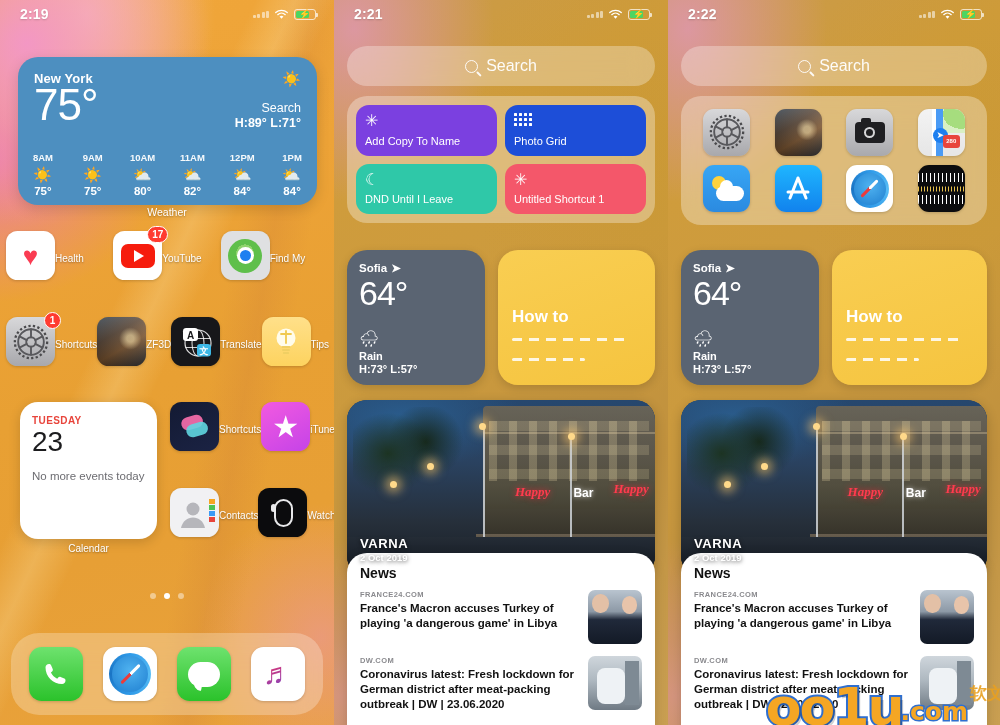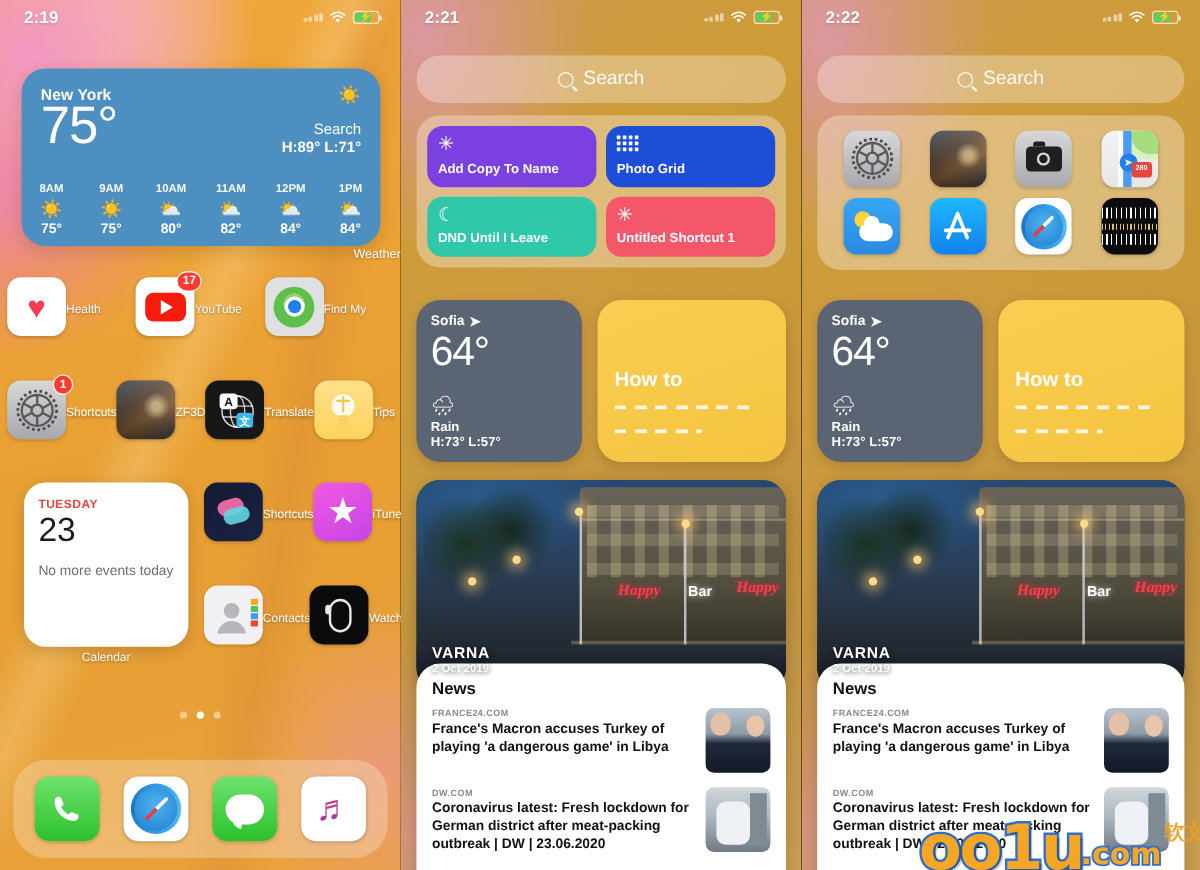--- a/index.html
+++ b/index.html
@@ -74,21 +74,21 @@
   .wx-temp { font-size: 44px; font-weight: 200; line-height: .95; margin-top: -2px; letter-spacing:-1px;}
   .wx-cond { position:absolute; right:16px; top:44px; text-align:right; }
   .wx-cond .c { font-size:12.5px; font-weight:400; }
   .wx-cond .hl { font-size:12.5px; font-weight:700; margin-top:1px; }
   .wx-sunicon { position:absolute; right:16px; top:13px; font-size:15px; }
   .wx-hours { position:absolute; left:0; right:0; bottom:8px; display:flex; }
   .wx-h { flex:1; text-align:center; }
   .wx-h .t { font-size:9.5px; font-weight:700; opacity:.95; }
   .wx-h .i { font-size:15px; margin:4px 0 3px; line-height:1;}
   .wx-h .d { font-size:11.5px; font-weight:700; }
-  .wx-label { position:absolute; left:0; right:0; top:206px; text-align:right;
+  .wx-label { position:absolute; left:0; right:0; top:206px; text-align:center;
               color:#fff; font-size:10.5px; text-shadow:0 1px 2px rgba(0,0,0,.3); }
 
   
   .grid { position:absolute; left:0; right:0; display:flex; }
   .cell { flex:1; display:flex; flex-direction:row; align-items:center; }
   .ic { width:49px; height:49px; border-radius:11.5px; position:relative;
         box-shadow:0 1px 3px rgba(0,0,0,.18); overflow:hidden;
         display:flex; align-items:center; justify-content:center; }
   .nm { margin-top:5px; font-size:10px; color:#fff; text-shadow:0 1px 2px rgba(0,0,0,.35);
         white-space:nowrap; }
@@ -178,21 +178,21 @@
   .searchbar .mag::after{content:'';position:absolute;right:-5px;bottom:-3px;width:6px;height:1.7px;
      background:rgba(255,255,255,.92);transform:rotate(45deg);border-radius:1px}
   .searchbar span.txt{color:rgba(255,255,255,.95);font-size:16px;}
 
   
   .sc-widget{position:absolute;left:13px;right:13px;top:96px;height:127px;border-radius:20px;
      background:rgba(255,255,255,.32);backdrop-filter:blur(14px);padding:9px;
      display:grid;grid-template-columns:1fr 1fr;grid-template-rows:1fr 1fr;gap:8px;}
   .sc{border-radius:13px;padding:8px 9px;position:relative;display:flex;flex-direction:column;
       justify-content:space-between;}
-  .sc .lbl{color:#fff;font-size:11px;font-weight:700;line-height:1.15;}
+  .sc .lbl{color:#fff;font-size:11px;font-weight:400;line-height:1.15;}
   .sc .gi{font-size:16px;color:#fff;line-height:1;}
   .grid-dots{display:grid;grid-template-columns:repeat(4,3px);gap:2px;}
   .grid-dots i{width:3px;height:3px;background:#fff;display:block;border-radius:.5px}
 
   
   .sm-row{position:absolute;left:13px;right:13px;top:250px;height:135px;display:flex;gap:13px;}
   .wx-sm{width:138px;height:135px;border-radius:20px;background:#5a6472;color:#fff;
          padding:11px 12px;position:relative;box-shadow:0 3px 10px rgba(0,0,0,.15);}
   .wx-sm .city{font-size:11.5px;font-weight:700;display:flex;align-items:center;gap:4px}
   .wx-sm .tmp{font-size:34px;font-weight:200;line-height:1;margin-top:1px;letter-spacing:-1px}

